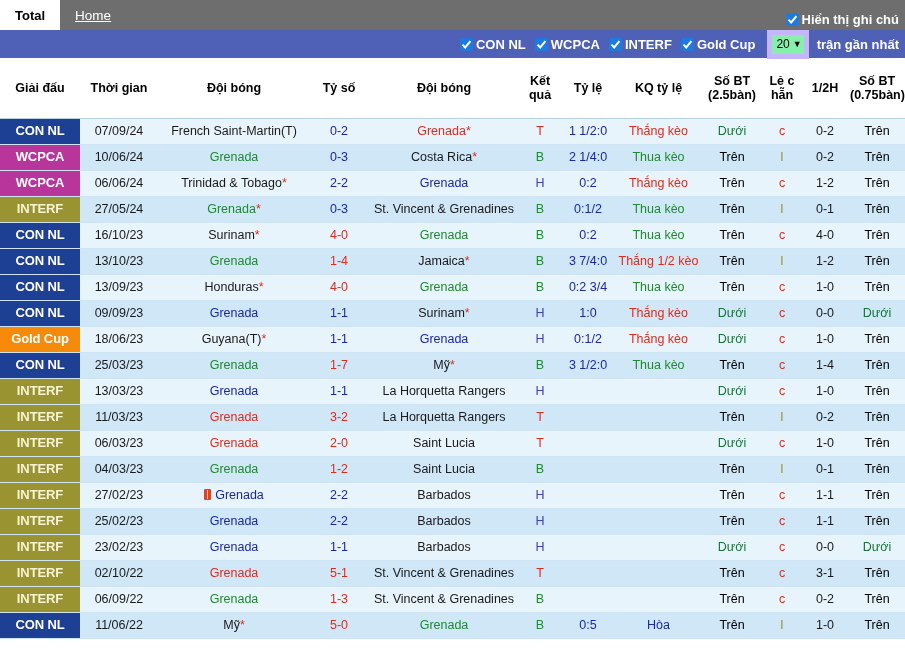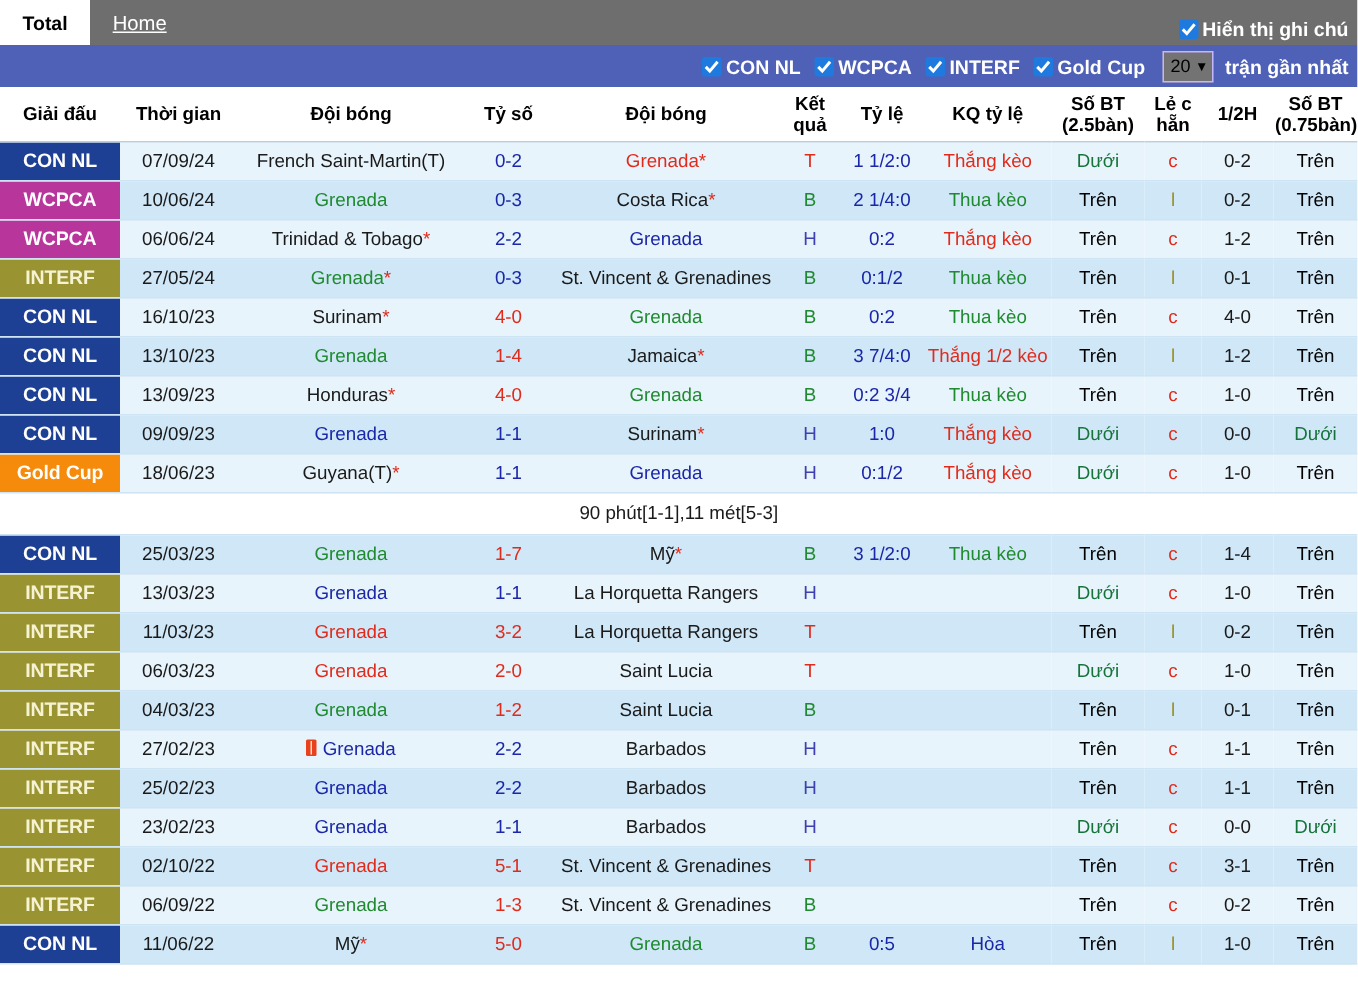--- a/index.html
+++ b/index.html
@@ -40,33 +40,33 @@
     padding-right:6px;gap:0px;
   }
   .fitem{display:flex;align-items:center;gap:3px;margin-left:9px;cursor:pointer;}
   .fitem .lbl{font-size:13px;font-weight:bold;white-space:nowrap;}
   .cbox{
     width:13px;height:13px;background:#1f7ae0;border-radius:2px;
     display:inline-flex;align-items:center;justify-content:center;flex:0 0 auto;
   }
   .cbox svg{display:block;}
   #matchsel{
-    margin-left:12px;height:19px;background:#737373;color:#000;
-    border:1px solid #c4b5fd;font-size:12px;font-family:"Liberation Sans",sans-serif;
+    margin-left:12px;height:19px;background:#86efac;color:#000;
+    border:5px solid #c4b5fd;font-size:12px;font-family:"Liberation Sans",sans-serif;
     display:flex;align-items:center;padding:0 2px 0 4px;gap:3px;cursor:pointer;
   }
   #matchsel .arw{font-size:9px;line-height:1;}
   #selsuffix{font-size:13px;font-weight:bold;margin-left:8px;white-space:nowrap;}
 
   
   table{border-collapse:collapse;width:905px;table-layout:fixed;}
   th{
     font-size:12.5px;font-weight:bold;color:#000;
     background:#ffffff;text-align:center;
-    padding:4px 1px;line-height:1.12;
+    padding:16px 1px;line-height:1.12;
     border-bottom:1px solid #b8cfe0;
     vertical-align:middle;
   }
   td{
     padding:2px 2px;text-align:center;vertical-align:middle;
     font-size:12.5px;line-height:1.15;
     border-bottom:1px solid #cfe4f2;
     height:21px;
   }
   tr.r-even td{background:#e8f4fb;}
@@ -332,23 +332,20 @@
         <td><span class="c-blue sc">1-1</span></td>
         <td><span class="c-blue">Grenada</span></td>
         <td><span class="c-purple">H</span></td>
         <td><span class="c-blue">0:1/2</span></td>
         <td><span class="c-red">Thắng kèo</span></td>
         <td><span class="c-dgreen">Dưới</span></td>
         <td><span class="c-red">c</span></td>
         <td><span class="c-black">1-0</span></td>
         <td><span class="c-orange">Trên</span></td>
       </tr>
-      <tr>
-        <td colspan="12" class="note">90 phút[1-1],11 mét[5-3]</td>
-      </tr>
       <tr class="r-odd">
         <td class="lg">
           <div class="badge lg-connl">CON NL</div>
         </td>
         <td><span class="c-black">25/03/23</span></td>
         <td><span class="c-green">Grenada</span></td>
         <td><span class="c-red sc">1-7</span></td>
         <td><span class="c-black">Mỹ</span><span class="star">*</span></td>
         <td><span class="c-green">B</span></td>
         <td><span class="c-blue">3 1/2:0</span></td>

